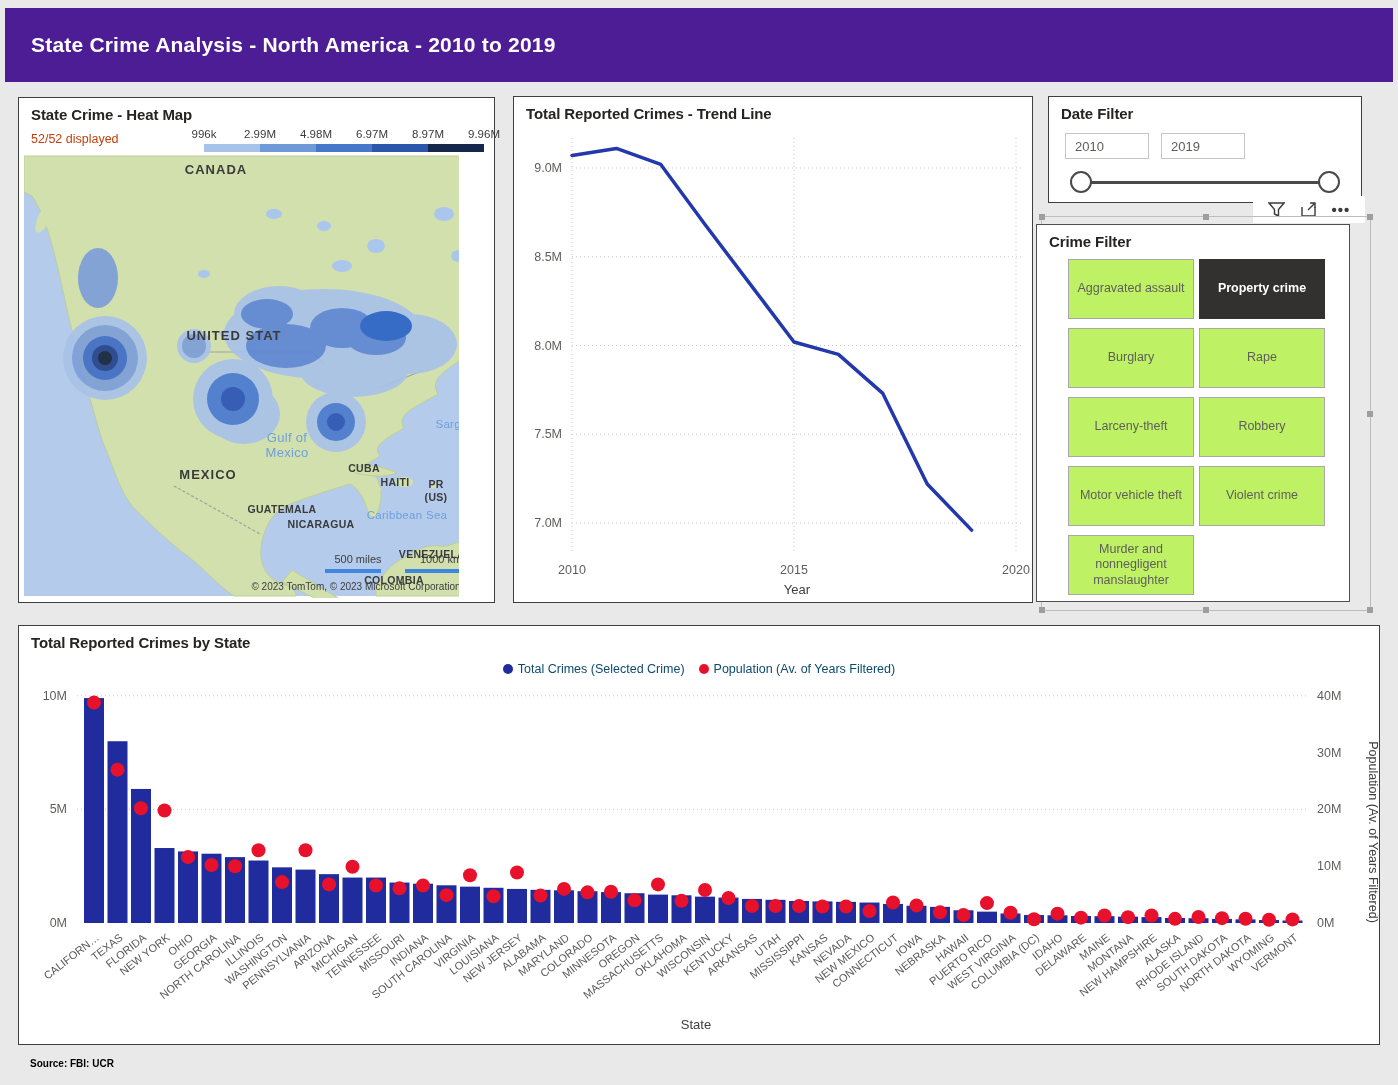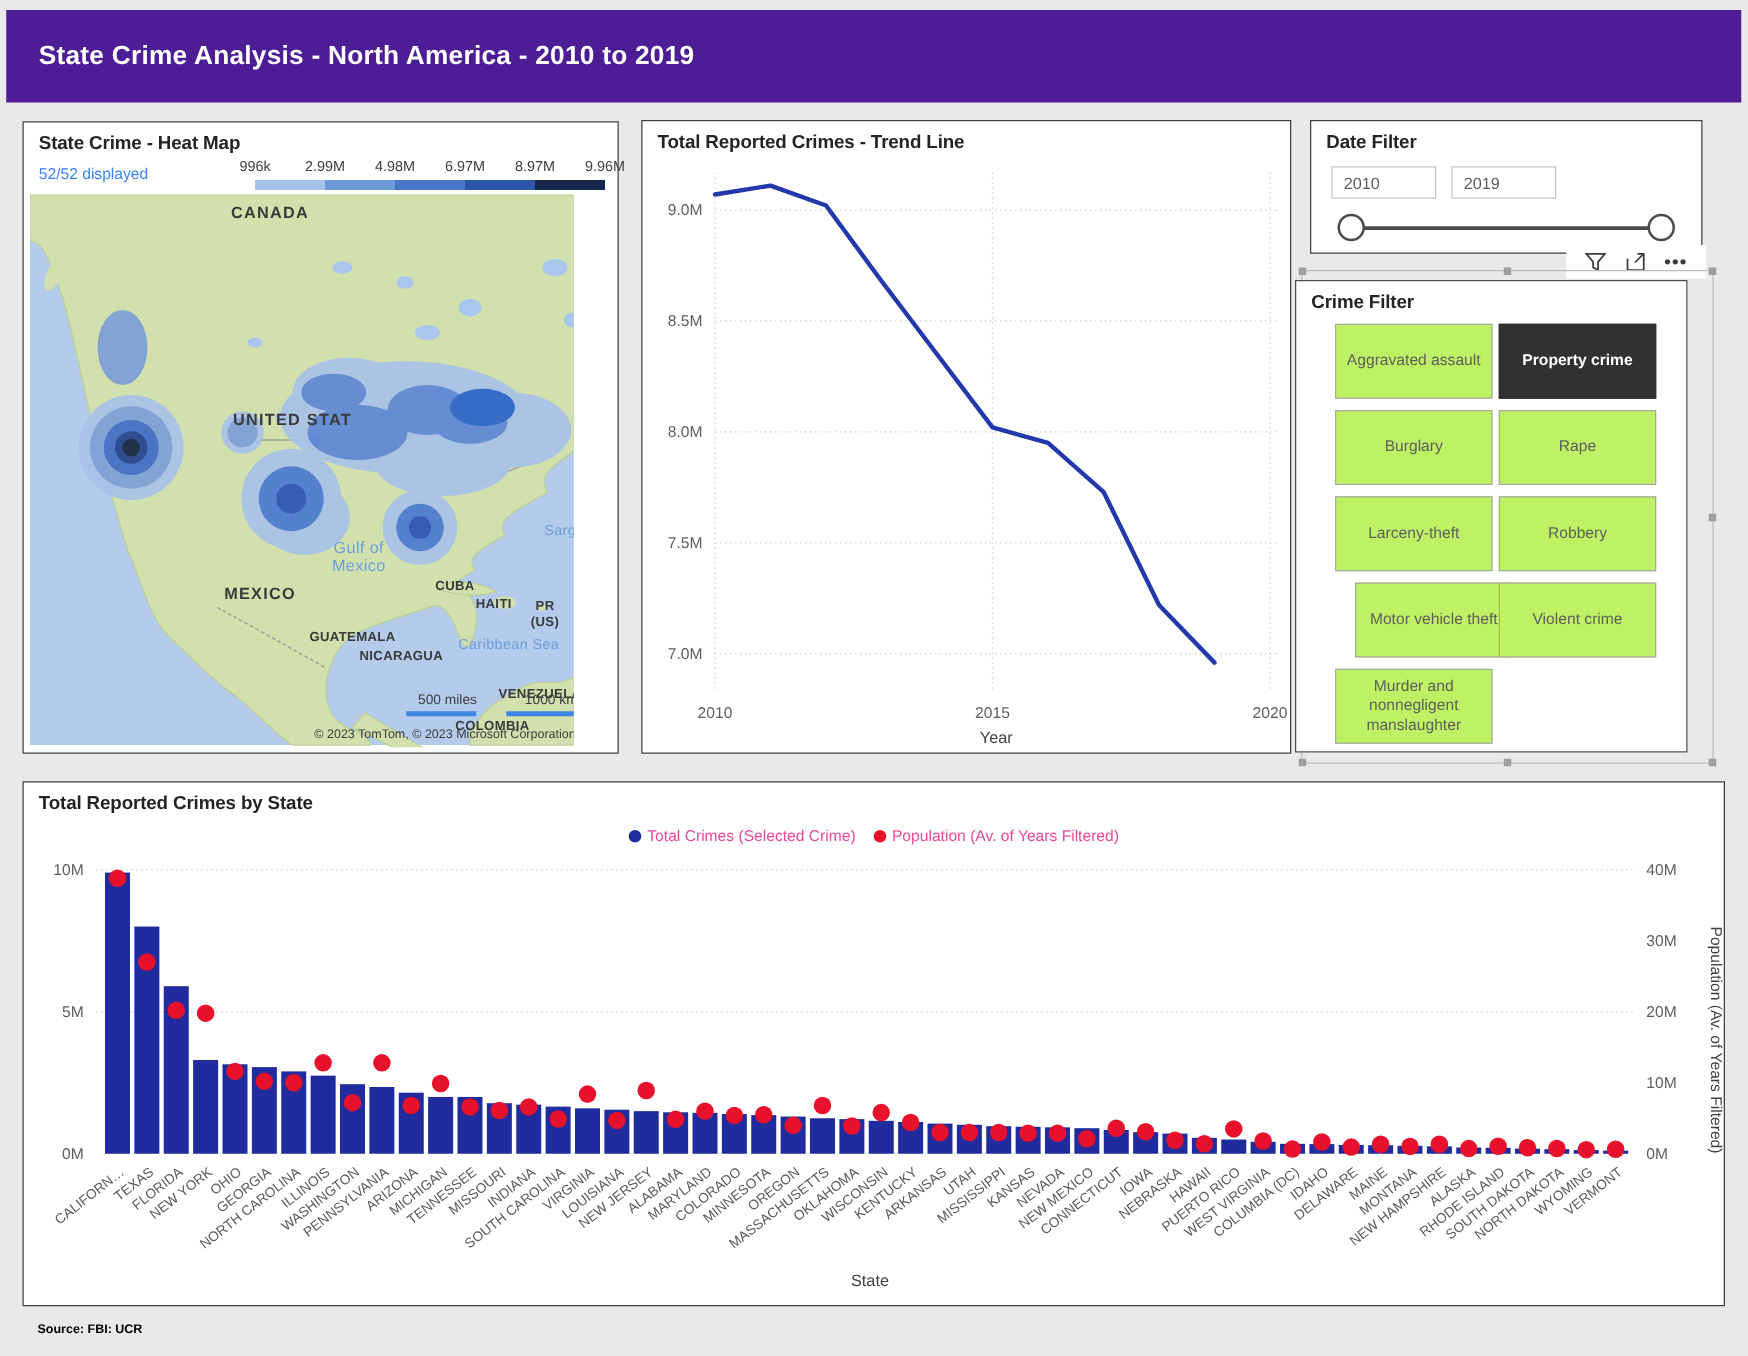--- a/index.html
+++ b/index.html
@@ -9,21 +9,21 @@
   }
   .panel{position:absolute;background:#ffffff;border:1px solid #3f3f3f;box-sizing:border-box;}
   .ptitle{font-size:15px;font-weight:700;color:#252423;letter-spacing:-0.1px;padding:8px 12px 2px;}
   
   #header{position:absolute;left:5px;top:8px;width:1388px;height:74px;background:#4c1d95;}
   #header .htitle{position:absolute;left:26px;top:50%;transform:translateY(-50%);
     color:#ffffff;font-size:21px;font-weight:700;letter-spacing:0.2px;}
   
   #heatmap-panel{left:18px;top:97px;width:477px;height:506px;}
   #heat-subrow{position:absolute;left:0;top:27px;width:100%;height:28px;}
-  #heat-status{position:absolute;left:12px;top:7px;font-size:12.5px;color:#3b82f6;}
+  #heat-status{position:absolute;left:12px;top:7px;font-size:12.5px;color:#c2410c;}
   #heat-legend{position:absolute;right:8px;top:2px;width:282px;height:26px;}
   #heat-legend .seg{position:absolute;top:17px;height:8px;width:56px;}
   #heat-legend .lab{position:absolute;top:1px;font-size:11.5px;color:#3b3b3b;transform:translateX(-50%);white-space:nowrap;}
   #map-wrap{position:absolute;left:5px;top:56px;width:435px;height:444px;overflow:hidden;}
   
   #trend-panel{left:513px;top:96px;width:520px;height:507px;}
   #trend-svg{position:absolute;left:0;top:0;}
   
   #datefilter-panel{left:1048px;top:96px;width:314px;height:107px;}
   .dinput{position:absolute;width:84px;height:26px;border:1px solid #c6c6c6;background:#fff;
@@ -39,21 +39,21 @@
   #crimefilter-frame{position:absolute;left:1041px;top:216px;width:328px;height:393px;border:1px solid #bdbdbd;}
   .handle{position:absolute;width:6px;height:6px;background:#9e9e9e;}
   #crimefilter-panel{left:1036px;top:224px;width:314px;height:378px;border-color:#4f4f4f;}
   .cbtn{position:absolute;width:126px;height:60px;border:1px solid #a8a8a8;background:#bef264;color:#605e5c;
     font-size:12.5px;display:flex;align-items:center;justify-content:center;text-align:center;
     padding:0 8px;box-sizing:border-box;cursor:pointer;line-height:1.25;}
   .cbtn.sel{background:#323130;border-color:#323130;color:#ffffff;font-weight:700;}
   
   #barchart-panel{left:18px;top:625px;width:1362px;height:420px;}
   #bar-legend{position:absolute;left:0;top:36px;width:100%;display:flex;justify-content:center;gap:14px;
-    font-size:12.5px;color:#ec4899;}
+    font-size:12.5px;color:#0c4a6e;}
   #bar-legend .item{display:flex;align-items:center;gap:5px;}
   #bar-legend .dot{width:10px;height:10px;border-radius:50%;display:inline-block;}
   #bar-svg{position:absolute;left:0;top:56px;}
   
   #source-note{position:absolute;left:30px;top:1058px;font-size:10px;font-weight:700;color:#000000;}
   text{font-family:"Liberation Sans",sans-serif;}
 </style>
 </head>
 <body>
 
@@ -228,21 +228,21 @@
 </div>
 <div class="panel" id="crimefilter-panel">
   <div class="ptitle">Crime Filter</div>
   <div id="crime-buttons">
       <div class="cbtn" style="left: 31px; top: 34px;">Aggravated assault</div>
       <div class="cbtn sel" style="left: 162px; top: 34px;">Property crime</div>
       <div class="cbtn" style="left: 31px; top: 103px;">Burglary</div>
       <div class="cbtn" style="left: 162px; top: 103px;">Rape</div>
       <div class="cbtn" style="left: 31px; top: 172px;">Larceny-theft</div>
       <div class="cbtn" style="left: 162px; top: 172px;">Robbery</div>
-      <div class="cbtn" style="left: 31px; top: 241px; margin-left: 16px;">Motor vehicle theft</div>
+      <div class="cbtn" style="left: 31px; top: 241px;">Motor vehicle theft</div>
       <div class="cbtn" style="left: 162px; top: 241px;">Violent crime</div>
       <div class="cbtn" style="left: 31px; top: 310px;">Murder and nonnegligent manslaughter</div>
     </div>
 </div>
 
 <div class="panel" id="barchart-panel">
   <div class="ptitle">Total Reported Crimes by State</div>
   <div id="bar-legend">
       <span class="item">
         <span class="dot" style="background: rgb(32, 44, 158);"></span>

